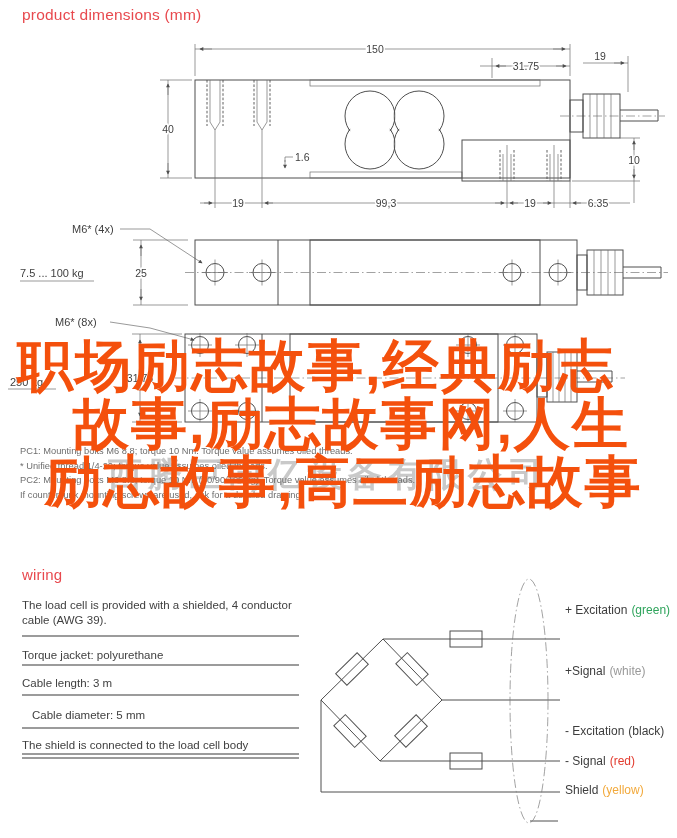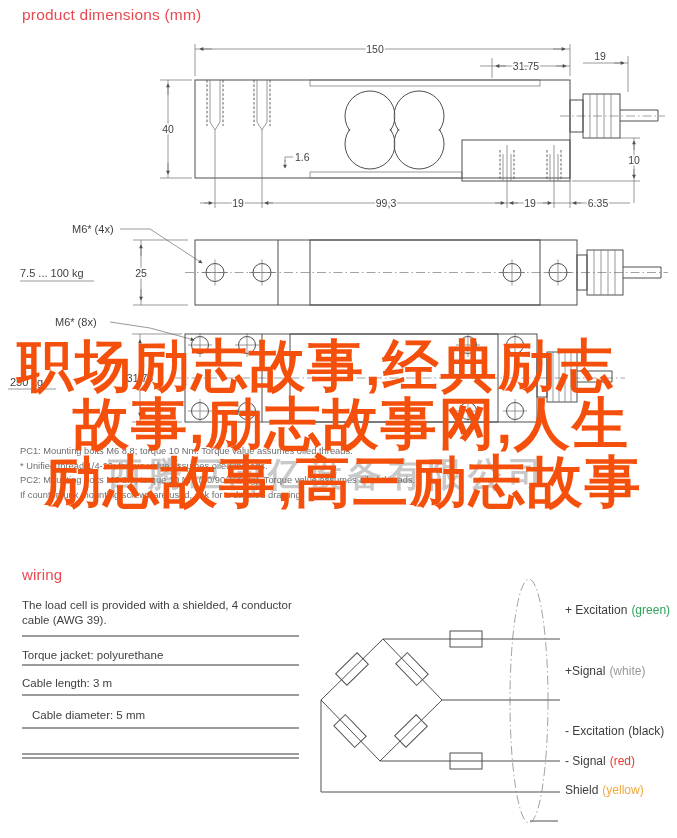--- a/index.html
+++ b/index.html
@@ -278,20 +278,21 @@
   <div id="wiring-head" class="red-head">wiring</div>
 
   <div id="intro" class="wtext">The load cell is provided with a shielded, 4 conductor cable (AWG 39).</div>
   <div class="hline" style="top:635px"></div>
   <div class="wtext" style="left:22px;top:648px">Torque jacket: polyurethane</div>
   <div class="hline" style="top:664px"></div>
   <div class="wtext" style="left:22px;top:676px">Cable length: 3 m</div>
   <div class="hline" style="top:694px"></div>
   <div class="wtext" style="left:32px;top:708px">Cable diameter: 5 mm</div>
   <div class="hline" style="top:727px"></div>
+  <div class="wtext" style="left:22px;top:738px">The shield is connected to the load cell body</div>
   <div class="hline" style="top:753px"></div>
   <div class="hline" style="top:757px"></div>
 
   <svg width="377" height="278" viewBox="300 560 377 278" style="left:300px;top:560px;z-index:1">
     <g>
       <line x1="383" y1="639" x2="442" y2="700" class="ln"></line>
       <line x1="442" y1="700" x2="380" y2="761" class="ln"></line>
       <line x1="380" y1="761" x2="321" y2="700" class="ln"></line>
       <line x1="321" y1="700" x2="383" y2="639" class="ln"></line>
       <rect x="337" y="661" width="30" height="16" class="ln" fill="#fff" transform="rotate(-44.5 352 669)"></rect>

